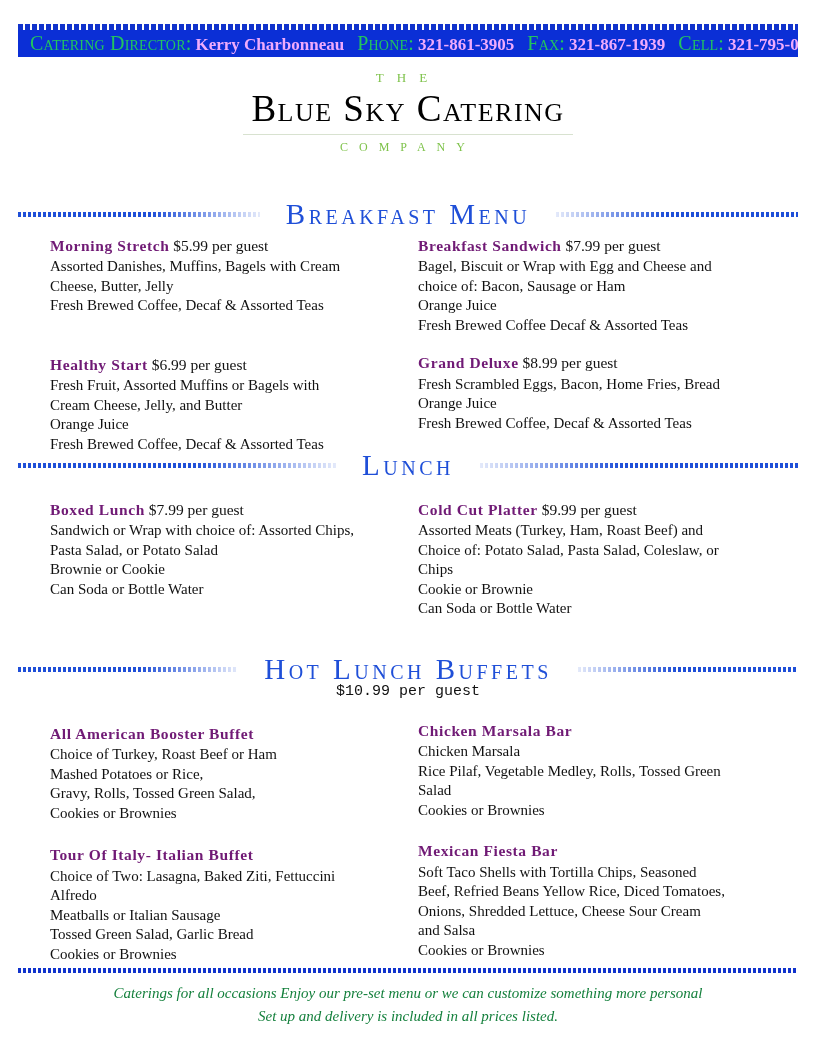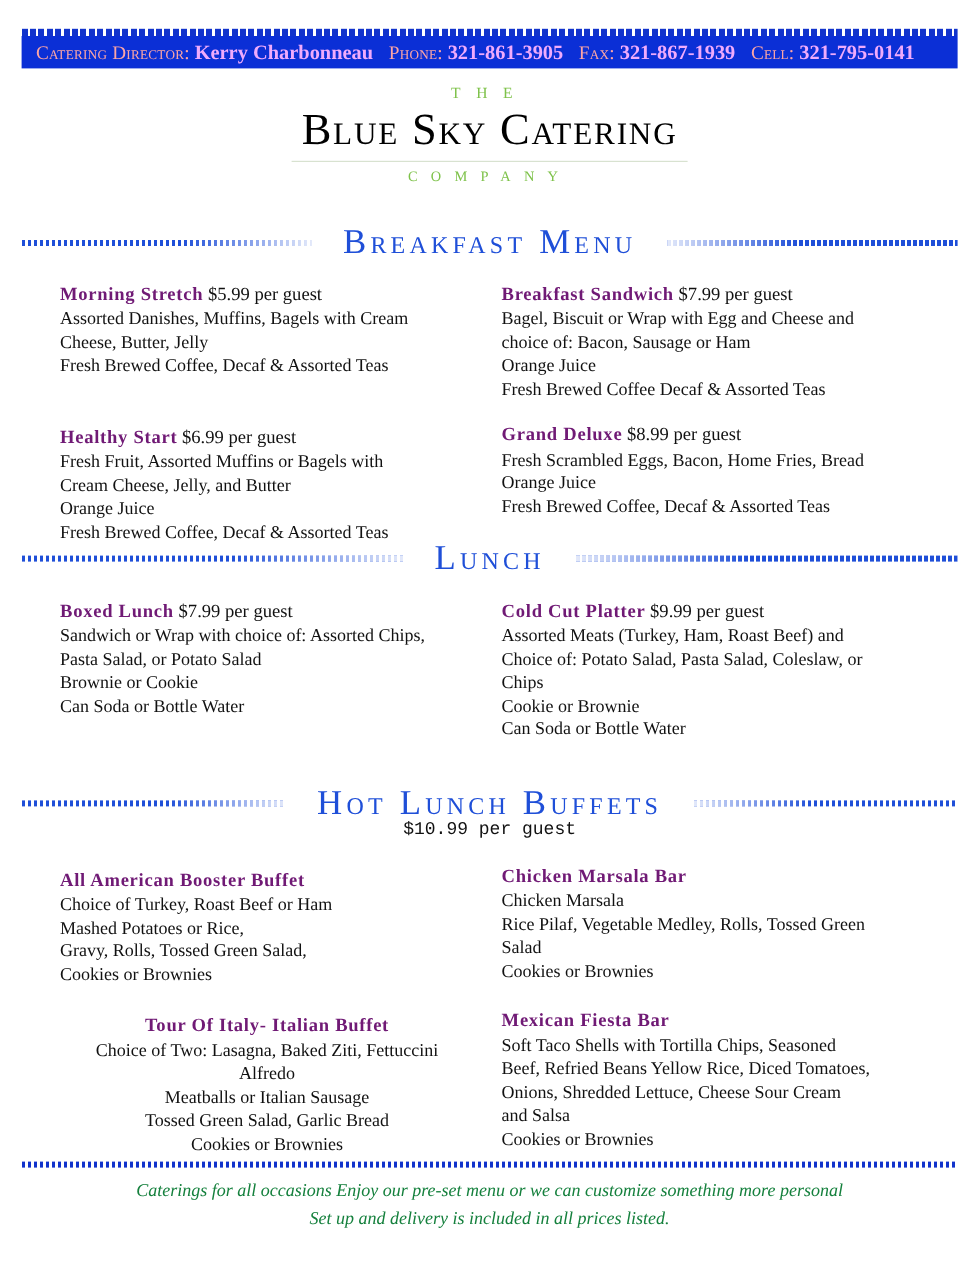--- a/index.html
+++ b/index.html
@@ -41,23 +41,23 @@
   .contact-bar {
     background: #0b2fd6;
     height: 27px;
     line-height: 27px;
     white-space: nowrap;
     overflow: hidden;
     padding: 0 0 0 12px;
     box-sizing: border-box;
   }
   .contact-bar .lbl {
-    color: #fca5a5;
+    color: #22c55e;
     font-variant: small-caps;
-    font-size: 16px;
+    font-size: 20px;
     letter-spacing: 0.2px;
   }
   .contact-bar .val {
     color: #f0abfc;
     font-size: 17px;
     font-weight: bold;
   }
   .contact-seg { margin-right: 13px; }
 
   
@@ -209,21 +209,21 @@
     </div>
   </div>
 
   <div class="logo">
     <div class="logo-the">The</div>
     <div class="logo-main">Blue Sky Catering</div>
     <div class="logo-rule"></div>
     <div class="logo-company">Company</div>
   </div>
 
-  <div class="section-head" style="top:188px;">
+  <div class="section-head" style="top:200px;">
     <div class="dotline left"></div>
     <div class="section-title">Breakfast Menu</div>
     <div class="dotline right"></div>
   </div>
 
   <div class="col col-left" style="top:236px;">
     <div class="item">
       <div class="item-head"><span class="item-name">Morning Stretch</span> <span class="item-price">$5.99 per guest</span></div>
       <div class="item-desc">
         <div>Assorted Danishes, Muffins, Bagels with Cream</div>
@@ -303,21 +303,21 @@
   <div class="col col-left" style="top:724px;">
     <div class="item">
       <div class="item-head"><span class="item-name">All American Booster Buffet</span></div>
       <div class="item-desc">
         <div>Choice of Turkey, Roast Beef or Ham</div>
         <div>Mashed Potatoes or Rice,</div>
         <div>Gravy, Rolls, Tossed Green Salad,</div>
         <div>Cookies or Brownies</div>
       </div>
     </div>
-    <div class="item" style="margin-top:22px;text-align:center;">
+    <div class="item" style="margin-top:22px;">
       <div class="item-head"><span class="item-name">Tour Of Italy- Italian Buffet</span></div>
       <div class="item-desc">
         <div>Choice of Two: Lasagna, Baked Ziti, Fettuccini</div>
         <div>Alfredo</div>
         <div>Meatballs or Italian Sausage</div>
         <div>Tossed Green Salad, Garlic Bread</div>
         <div>Cookies or Brownies</div>
       </div>
     </div>
   </div>

